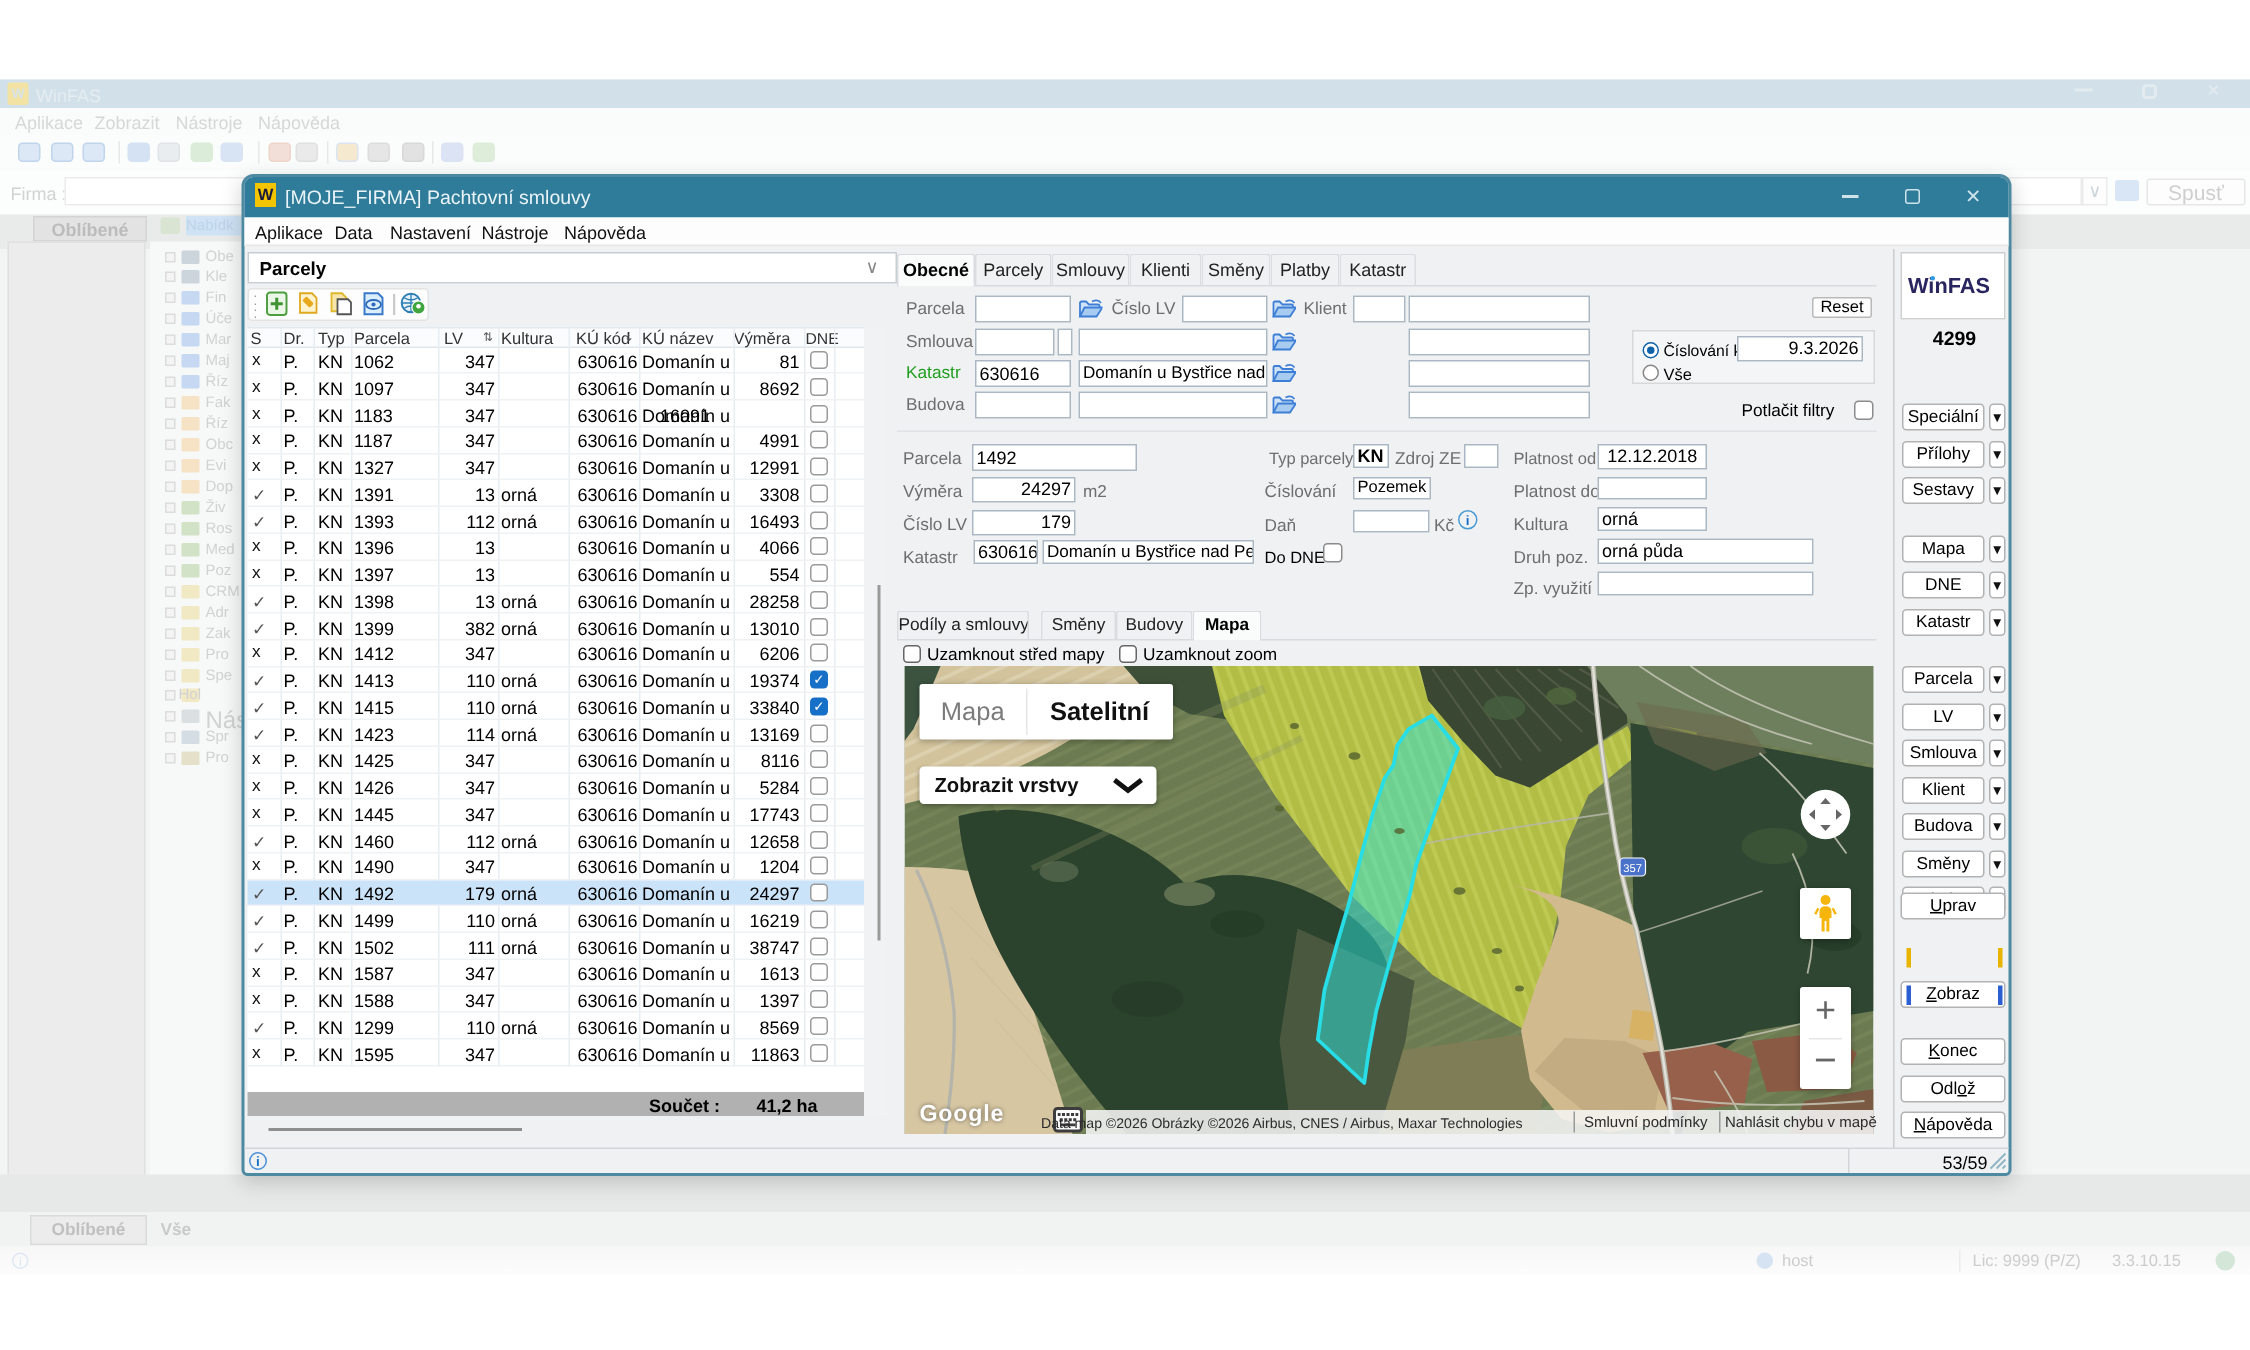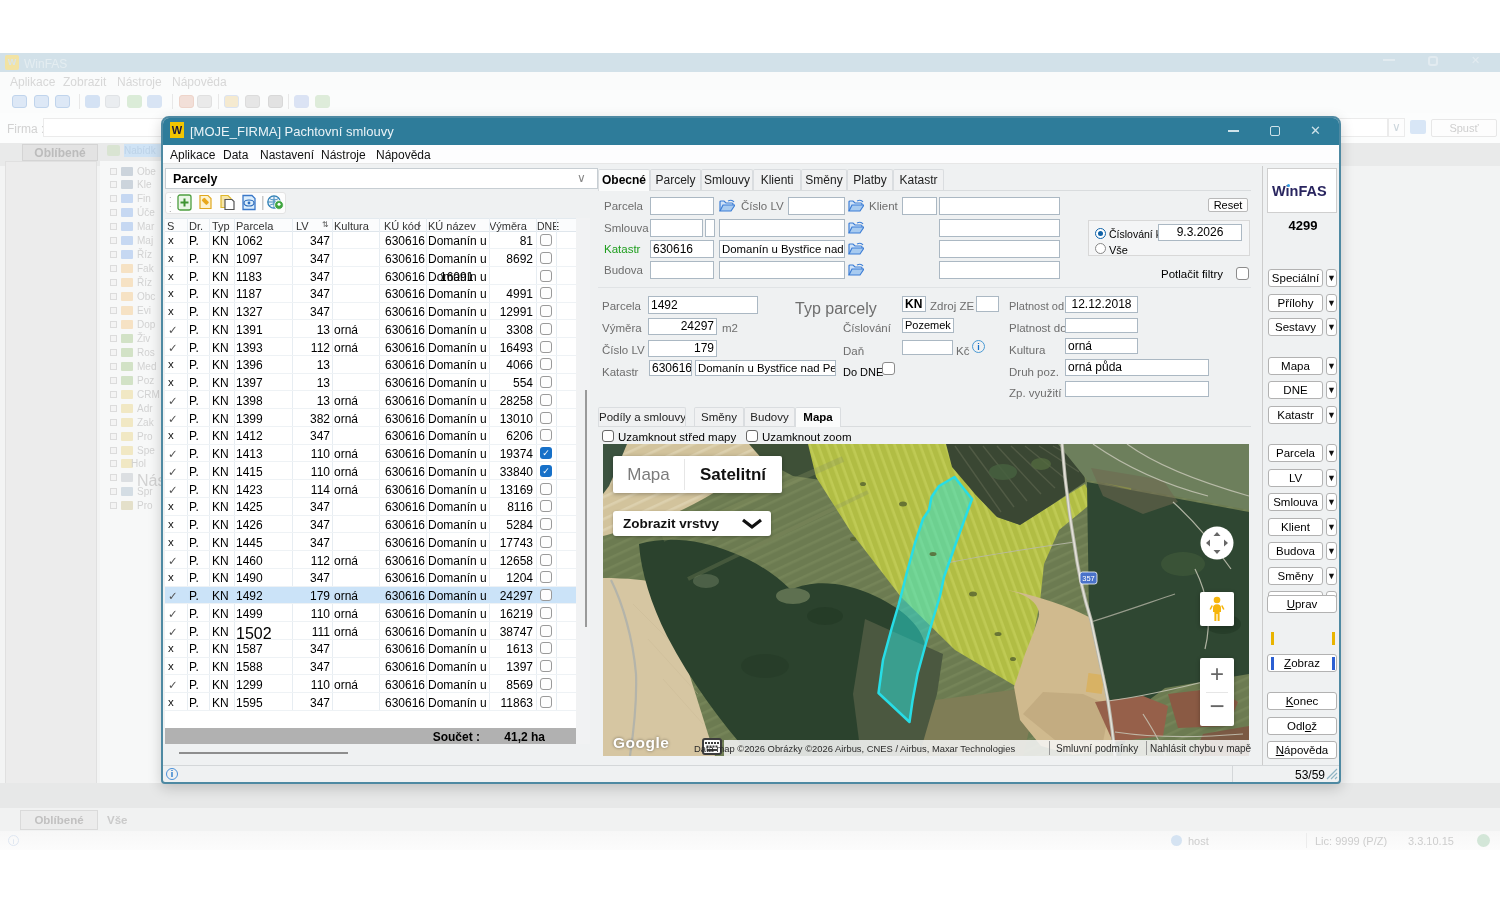--- a/index.html
+++ b/index.html
@@ -42,21 +42,21 @@
 <div class="a" style="left:315px;top:95px;width:15px;height:13px;background:#deecda;border:1px solid #deecda;border-radius:3px"></div>
 <div class="a" style="left:79px;top:94px;width:1px;height:15px;background:#e8e8e8"></div>
 <div class="a" style="left:172px;top:94px;width:1px;height:15px;background:#e8e8e8"></div>
 <div class="a" style="left:218px;top:94px;width:1px;height:15px;background:#e8e8e8"></div>
 <div class="a" style="left:288px;top:94px;width:1px;height:15px;background:#e8e8e8"></div>
 <div class="a" style="left:0;top:113px;width:1500px;height:30px;background:#fcfdfd"></div>
 <div class="a" style="left:7px;top:122px;font-size:12px;color:#d2d2d2">Firma :</div>
 <div class="a" style="left:43px;top:118px;width:1345px;height:19px;background:#fff;border:1px solid #ebebeb"></div>
 <div class="a" style="left:1388px;top:118px;width:17px;height:19px;background:#fdfdfd;border:1px solid #ebebeb;color:#ccd6dc;font-size:12px;text-align:center;line-height:16px">∨</div>
 <div class="a" style="left:1410px;top:120px;width:16px;height:14px;background:#d8e6f6;border-radius:2px"></div>
-<div class="a" style="left:1431px;top:119px;width:66px;height:18px;background:#fdfdfd;border:1px solid #e7e7e7;border-radius:2px;text-align:center;font-size:11px;color:#cfcfcf;line-height:17px">Spusť</div>
+<div class="a" style="left:1431px;top:119px;width:66px;height:18px;background:#fdfdfd;border:1px solid #e7e7e7;border-radius:2px;text-align:center;font-size:14px;color:#cfcfcf;line-height:17px">Spusť</div>
 <div class="a" style="left:0;top:143px;width:1500px;height:23px;background:#e9eaea"></div>
 <div class="a" style="left:22px;top:144px;width:76px;height:17px;background:#e3e3e3;border:1px solid #d4d4d4;text-align:center;font-weight:bold;font-size:12px;color:#bcbcbc;line-height:16px">Oblíbené</div>
 <div class="a" style="left:107px;top:145px;width:13px;height:11px;background:#d9e4d2;border-radius:2px"></div>
 <div class="a" style="left:124px;top:144px;width:37px;height:13px;background:#cfe3f5;color:#bdd3e8;font-size:10px;line-height:13px">Nabídk</div>
 <div class="a" style="left:5px;top:161px;width:92px;height:646px;background:#ececec;border:1px solid #e0e0e0"></div>
 <div class="a" style="left:100px;top:161px;width:61px;height:646px;background:#f7f8f8"></div>
 <div class="a" style="left:110px;top:167.5px;width:7px;height:7px;border:1px solid #dcdcdc;background:#f4f4f4"></div>
 <div class="a" style="left:121px;top:166.5px;width:12px;height:9px;background:#ccd4dc;border-radius:1px"></div>
 <div class="a" style="left:137px;top:165.5px;font-size:10px;color:#d2d2d2">Obe</div>
 <div class="a" style="left:110px;top:181.4px;width:7px;height:7px;border:1px solid #dcdcdc;background:#f4f4f4"></div>
@@ -114,21 +114,21 @@
 <div class="a" style="left:121px;top:417.6px;width:12px;height:9px;background:#f1e8c4;border-radius:1px"></div>
 <div class="a" style="left:137px;top:416.6px;font-size:10px;color:#d2d2d2">Zak</div>
 <div class="a" style="left:110px;top:432.5px;width:7px;height:7px;border:1px solid #dcdcdc;background:#f4f4f4"></div>
 <div class="a" style="left:121px;top:431.5px;width:12px;height:9px;background:#f1e8c4;border-radius:1px"></div>
 <div class="a" style="left:137px;top:430.5px;font-size:10px;color:#d2d2d2">Pro</div>
 <div class="a" style="left:110px;top:446.5px;width:7px;height:7px;border:1px solid #dcdcdc;background:#f4f4f4"></div>
 <div class="a" style="left:121px;top:445.5px;width:12px;height:9px;background:#f1e8c4;border-radius:1px"></div>
 <div class="a" style="left:137px;top:444.5px;font-size:10px;color:#d2d2d2">Spe</div>
 <div class="a" style="left:110px;top:460.4px;width:7px;height:7px;border:1px solid #dcdcdc;background:#f4f4f4"></div>
 <div class="a" style="left:121px;top:459.4px;width:12px;height:9px;background:#f1e8c4;border-radius:1px"></div>
-<div class="a" style="left:131px;top:458.4px;font-size:10px;color:#d2d2d2">Hol</div>
+<div class="a" style="left:119px;top:458.4px;font-size:10px;color:#d2d2d2">Hol</div>
 <div class="a" style="left:110px;top:474.4px;width:7px;height:7px;border:1px solid #dcdcdc;background:#f4f4f4"></div>
 <div class="a" style="left:121px;top:473.4px;width:12px;height:9px;background:#dcdfe2;border-radius:1px"></div>
 <div class="a" style="left:137px;top:472.4px;font-size:16px;color:#d2d2d2">Nás</div>
 <div class="a" style="left:110px;top:488.3px;width:7px;height:7px;border:1px solid #dcdcdc;background:#f4f4f4"></div>
 <div class="a" style="left:121px;top:487.3px;width:12px;height:9px;background:#d4dde4;border-radius:1px"></div>
 <div class="a" style="left:137px;top:486.3px;font-size:10px;color:#d2d2d2">Spr</div>
 <div class="a" style="left:110px;top:502.3px;width:7px;height:7px;border:1px solid #dcdcdc;background:#f4f4f4"></div>
 <div class="a" style="left:121px;top:501.3px;width:12px;height:9px;background:#e4e0ca;border-radius:1px"></div>
 <div class="a" style="left:137px;top:500.3px;font-size:10px;color:#d2d2d2">Pro</div>
 <div class="a" style="left:1341px;top:166px;width:159px;height:642px;background:#f2f3f3"></div>
@@ -431,21 +431,21 @@
 <div class="a" style="left:240px;top:606.8px;width:90px;text-align:right;font-size:12px">110</div>
 <div class="a" style="left:334px;top:606.8px;font-size:12px">orná</div>
 <div class="a" style="left:335px;top:606.8px;width:90px;text-align:right;font-size:12px">630616</div>
 <div class="a" style="left:428px;top:606.8px;font-size:12px">Domanín u</div>
 <div class="a" style="left:440px;top:606.8px;width:93px;text-align:right;font-size:12px">16219</div>
 <div class="a" style="left:540px;top:606.8px;width:12px;height:12px;background:#fdfdfd;border:1px solid #9a9a9a;border-radius:3px"></div>
 <div class="a" style="left:165px;top:638.8px;width:410.5px;height:1px;background:#eef2f5"></div>
 <div class="a" style="left:168px;top:624.5px;font-size:11.5px;color:#555">✓</div>
 <div class="a" style="left:189px;top:624.5px;font-size:12px">P.</div>
 <div class="a" style="left:212px;top:624.5px;font-size:12px">KN</div>
-<div class="a" style="left:236px;top:624.5px;font-size:16px">1502</div>
+<div class="a" style="left:236px;top:624.5px;font-size:12px">1502</div>
 <div class="a" style="left:240px;top:624.5px;width:90px;text-align:right;font-size:12px">111</div>
 <div class="a" style="left:334px;top:624.5px;font-size:12px">orná</div>
 <div class="a" style="left:335px;top:624.5px;width:90px;text-align:right;font-size:12px">630616</div>
 <div class="a" style="left:428px;top:624.5px;font-size:12px">Domanín u</div>
 <div class="a" style="left:440px;top:624.5px;width:93px;text-align:right;font-size:12px">38747</div>
 <div class="a" style="left:540px;top:624.5px;width:12px;height:12px;background:#fdfdfd;border:1px solid #9a9a9a;border-radius:3px"></div>
 <div class="a" style="left:165px;top:656.5px;width:410.5px;height:1px;background:#eef2f5"></div>
 <div class="a" style="left:168px;top:642.2px;font-size:11.5px;color:#111">x</div>
 <div class="a" style="left:189px;top:642.2px;font-size:12px">P.</div>
 <div class="a" style="left:212px;top:642.2px;font-size:12px">KN</div>
@@ -544,37 +544,37 @@
     <path d="M1 12 L1 3 Q1 2 2 2 L5 2 L7 4 L13 4 Q14 4 14 5 L14 7" fill="#cfe2f8" stroke="#3d7ed6" stroke-width="1.2"></path>
     <path d="M1 12 L4 6 L16 6 L12 12 Z" fill="#a8cbf0" stroke="#3d7ed6" stroke-width="1.2"></path>
     <path d="M9 2 Q13 0 15 3" fill="none" stroke="#3d7ed6" stroke-width="1.1"></path>
   </svg>
 <div class="a inp" style="left:939px;top:261px;width:121px;height:18px;text-align:left;font-size:12px;line-height:16px"></div>
 <div class="a" style="left:1208px;top:198px;width:40px;height:14px;background:#fdfdfd;border:1px solid #b9b9b9;border-radius:2px;text-align:center;font-size:11px;line-height:13px">Reset</div>
 <div class="a" style="left:1088px;top:220px;width:162px;height:36px;border:1px solid #d8d8d8;background:#f4f5f6"></div>
 <div class="a" style="left:1095px;top:228px;width:11px;height:11px;border:1px solid #0f62a8;background:#fff;border-radius:50%"></div>
 <div class="a" style="left:1098px;top:231px;width:5px;height:5px;background:#0f62a8;border-radius:50%"></div>
 <div class="a" style="left:1109px;top:228px;font-size:10.5px;color:#000;white-space:nowrap">Číslování k</div>
-<div class="a inp" style="left:1158px;top:224px;width:84px;height:17px;text-align:center;font-size:12px;line-height:15px">9.3.2026</div>
+<div class="a inp" style="left:1158px;top:224px;width:84px;height:17px;text-align:right;font-size:12px;line-height:15px">9.3.2026</div>
 <div class="a" style="left:1095px;top:243px;width:11px;height:11px;border:1px solid #888;background:#fff;border-radius:50%"></div>
 <div class="a" style="left:1109px;top:244px;font-size:11px;color:#000;white-space:nowrap">Vše</div>
 <div class="a" style="left:1152px;top:268px;width:80px;text-align:center;font-size:11.5px;color:#000;white-space:nowrap">Potlačit filtry</div>
 <div class="a cb" style="left:1236px;top:267px;width:13px;height:13px"></div>
 <div class="a" style="left:598px;top:287px;width:653px;height:1px;background:#e0e3e5"></div>
 <div class="a" style="left:602px;top:300px;font-size:11.5px;color:#6e6e6e;white-space:nowrap">Parcela</div>
 <div class="a inp" style="left:648px;top:296px;width:110px;height:18px;text-align:left;font-size:12px;line-height:16px">1492</div>
 <div class="a" style="left:602px;top:322px;font-size:11.5px;color:#6e6e6e;white-space:nowrap">Výměra</div>
 <div class="a inp" style="left:648px;top:318px;width:69px;height:17px;text-align:right;font-size:12px;line-height:15px">24297</div>
 <div class="a" style="left:722px;top:322px;font-size:11.5px;color:#6e6e6e;white-space:nowrap">m2</div>
 <div class="a" style="left:602px;top:344px;font-size:11.5px;color:#6e6e6e;white-space:nowrap">Číslo LV</div>
 <div class="a inp" style="left:648px;top:340px;width:69px;height:17px;text-align:right;font-size:12px;line-height:15px">179</div>
 <div class="a" style="left:602px;top:366px;font-size:11.5px;color:#6e6e6e;white-space:nowrap">Katastr</div>
 <div class="a inp" style="left:649px;top:360px;width:43px;height:16px;text-align:left;font-size:12px;line-height:14px">630616</div>
 <div class="a inp" style="left:695px;top:360px;width:141px;height:16px;text-align:left;font-size:11.4px;line-height:14px">Domanín u Bystřice nad Pe</div>
-<div class="a" style="left:795px;top:300px;font-size:16px;color:#6e6e6e;white-space:nowrap">Typ parcely</div>
+<div class="a" style="left:846px;top:300px;font-size:11px;color:#6e6e6e;white-space:nowrap">Typ parcely</div>
 <div class="a inp" style="left:902px;top:296px;width:24px;height:16px;text-align:left;font-weight:bold;font-size:12px;line-height:14px">KN</div>
 <div class="a" style="left:930px;top:300px;font-size:11.5px;color:#6e6e6e;white-space:nowrap">Zdroj ZE</div>
 <div class="a inp" style="left:976px;top:296px;width:23px;height:16px;text-align:left;font-size:12px;line-height:14px"></div>
 <div class="a" style="left:843px;top:322px;font-size:11.5px;color:#6e6e6e;white-space:nowrap">Číslování</div>
 <div class="a inp" style="left:902px;top:318px;width:52px;height:15px;text-align:left;font-size:11px;line-height:13px">Pozemek</div>
 <div class="a" style="left:843px;top:345px;font-size:11.5px;color:#6e6e6e;white-space:nowrap">Daň</div>
 <div class="a inp" style="left:902px;top:340px;width:51px;height:15px;text-align:left;font-size:12px;line-height:13px"></div>
 <div class="a" style="left:956px;top:345px;font-size:11.5px;color:#6e6e6e;white-space:nowrap">Kč</div>
 <div class="a" style="left:972px;top:340px;width:13px;height:13px;border:1.5px solid #4a9ad4;border-radius:50%;color:#1670c8;font-size:9px;font-weight:bold;text-align:center;line-height:12px">i</div>
 <div class="a" style="left:843px;top:366px;font-size:11px;color:#000;white-space:nowrap">Do DNE</div>

